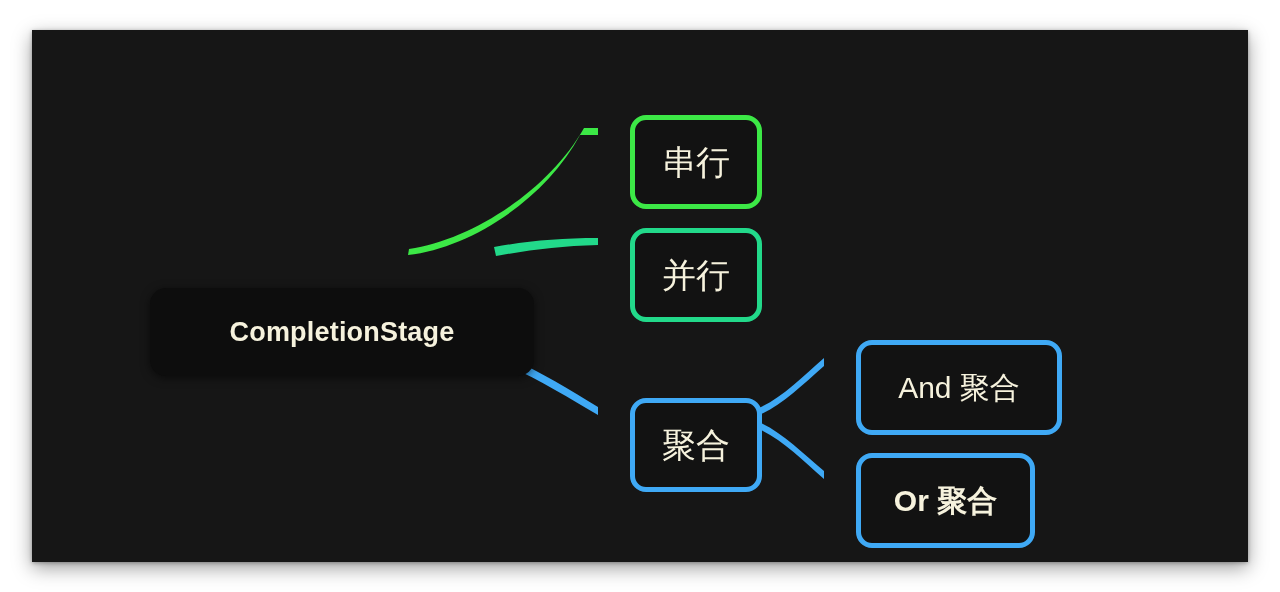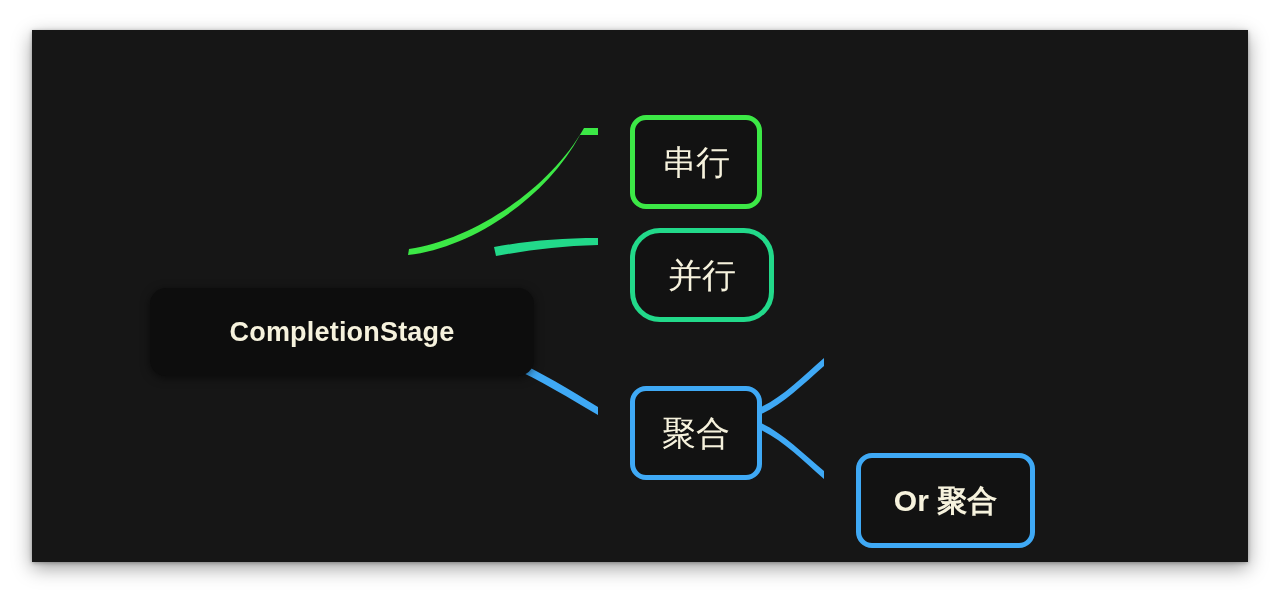--- a/index.html
+++ b/index.html
@@ -80,29 +80,28 @@
     left: 598px;
     top: 85px;
     width: 132px;
     height: 94px;
     border-color: #3ce846;
   }
 
   .node-parallel {
     left: 598px;
     top: 198px;
-    width: 144px;
+    width: 132px;
     height: 94px;
     border-color: #22d98a;
-    border-radius: 30px;
   }
 
   .node-aggregate {
     left: 598px;
-    top: 356px;
+    top: 368px;
     width: 132px;
     height: 94px;
     border-color: #3fa9f5;
   }
 
   .node-and {
     left: 824px;
     top: 310px;
     width: 206px;
     height: 95px;
@@ -175,19 +174,22 @@
     </div>
 
     <div class="node node-branch node-parallel" style="border-color: rgb(34, 217, 138);">
       <span class="node-label">并行</span>
     </div>
 
     <div class="node node-branch node-aggregate" style="border-color: rgb(63, 169, 245);">
       <span class="node-label">聚合</span>
     </div>
 
+    <div class="node node-branch node-and" style="border-color: rgb(63, 169, 245);">
+      <span class="node-label">And 聚合</span>
+    </div>
 
     <div class="node node-branch node-or" style="border-color: rgb(63, 169, 245); font-weight: bold;">
       <span class="node-label">Or 聚合</span>
     </div>
 
   </div>
 </div>
 
 </body></html>

